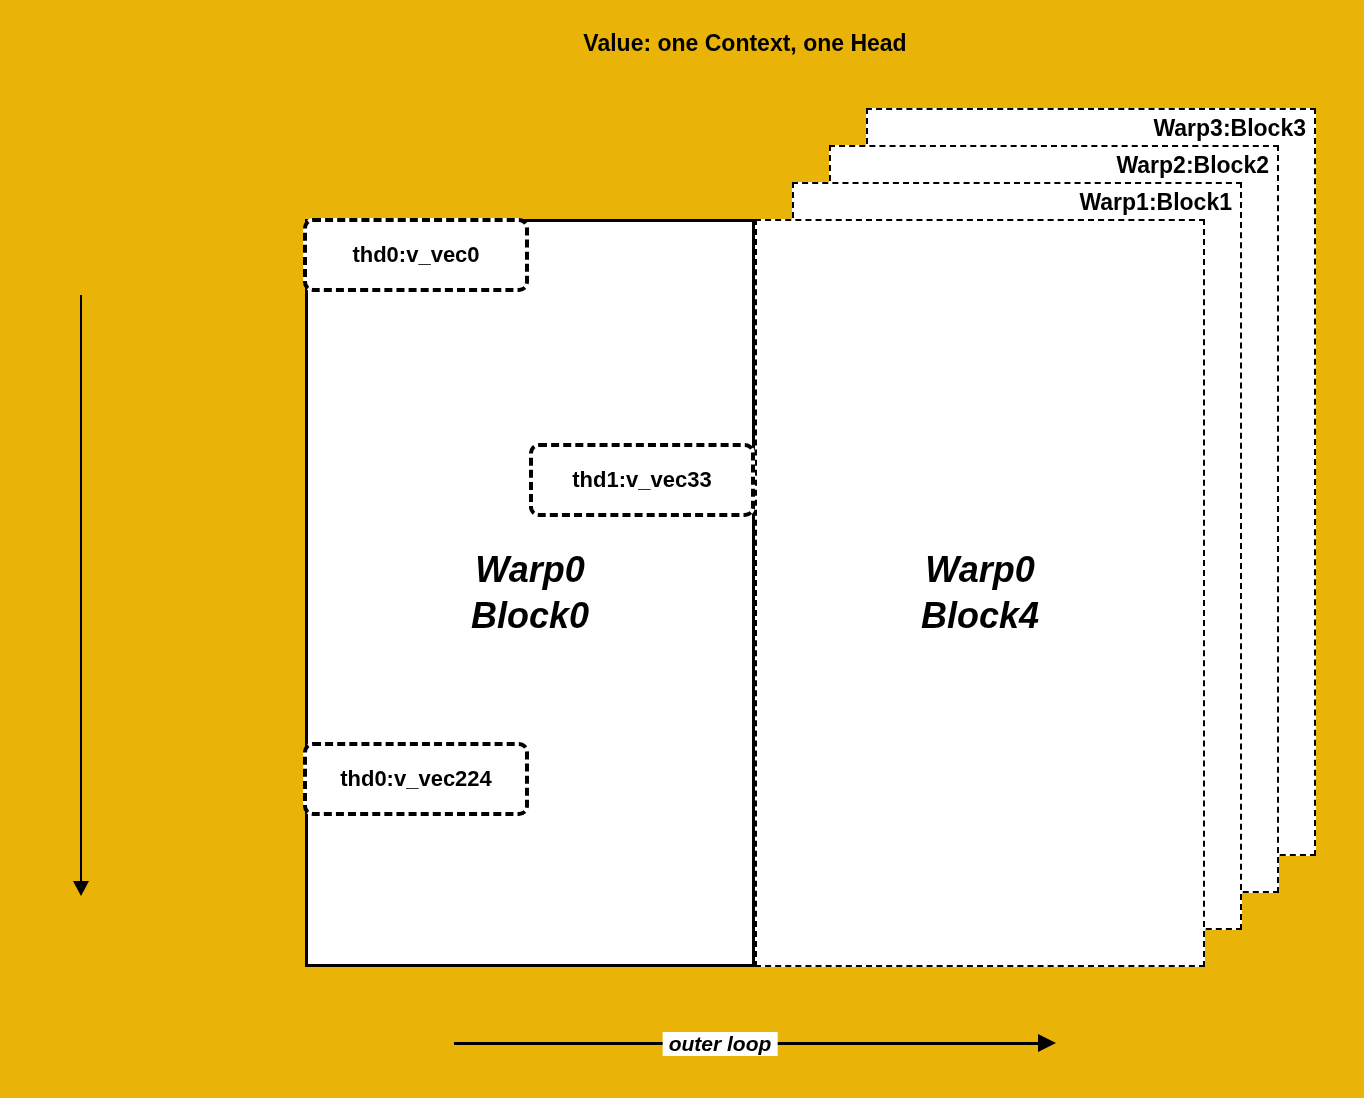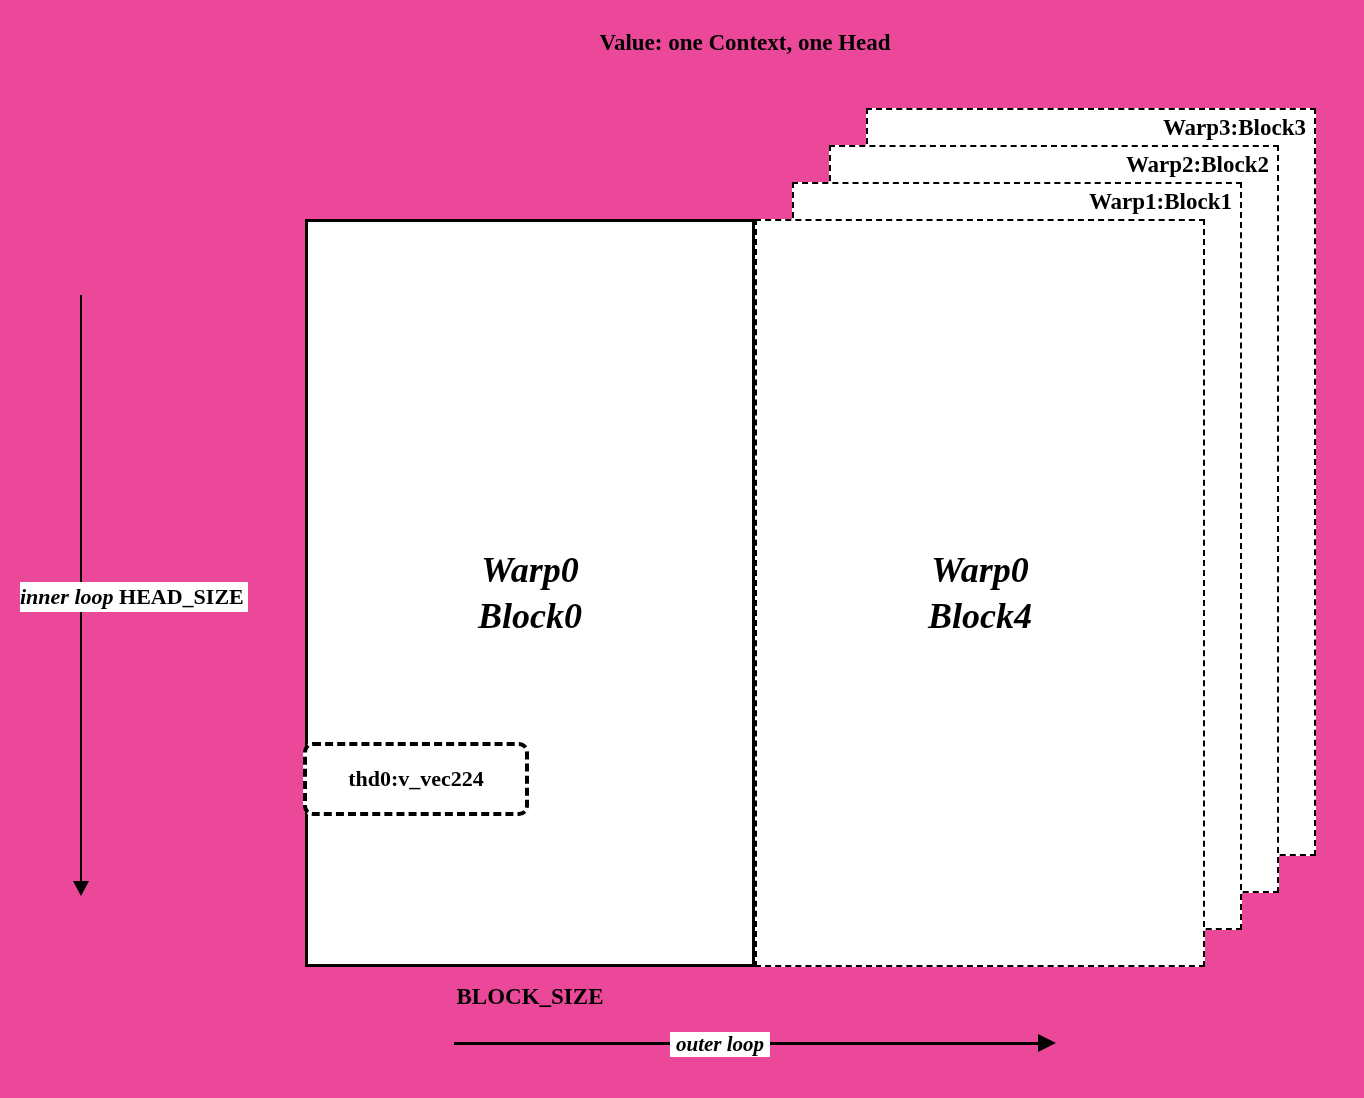--- a/index.html
+++ b/index.html
@@ -4,22 +4,22 @@
 <style>
   html, body {
     margin: 0;
     padding: 0;
     background: #ffffff;
   }
   .canvas {
     position: relative;
     width: 1364px;
     height: 1098px;
-    background: #ec4899;
-    font-family: Liberation Serif, serif;
+    background: #eab308;
+    font-family: Liberation Sans, sans-serif;
     color: #000000;
     overflow: hidden;
   }
   .abs { position: absolute; box-sizing: border-box; }
 
   .title {
     top: 30px; left: 745px;
     transform: translateX(-50%);
     font-size: 23px; font-weight: bold;
     white-space: nowrap;
@@ -145,28 +145,25 @@
     </div>
   </div>
 
   <div class="abs main-block">
     <div class="centered-label">
       <div>Warp0</div>
       <div>Block0</div>
     </div>
   </div>
 
+  <div class="abs thd-box thd-left row1">thd0:v_vec0</div>
+  <div class="abs thd-box thd-right row2">thd1:v_vec33</div>
   <div class="abs thd-box thd-left row3">thd0:v_vec224</div>
 
   <div class="abs v-arrow-line"></div>
   <div class="abs v-arrow-head"></div>
-  <div class="abs inner-loop-label">
-    <span class="it">inner loop</span>
-    <span>HEAD_SIZE</span>
-  </div>
 
-  <div class="abs block-size-label">BLOCK_SIZE</div>
 
   <div class="abs h-arrow-line"></div>
   <div class="abs h-arrow-head"></div>
   <div class="abs outer-loop-label">outer loop</div>
 
 </div>
 
 </body></html>

